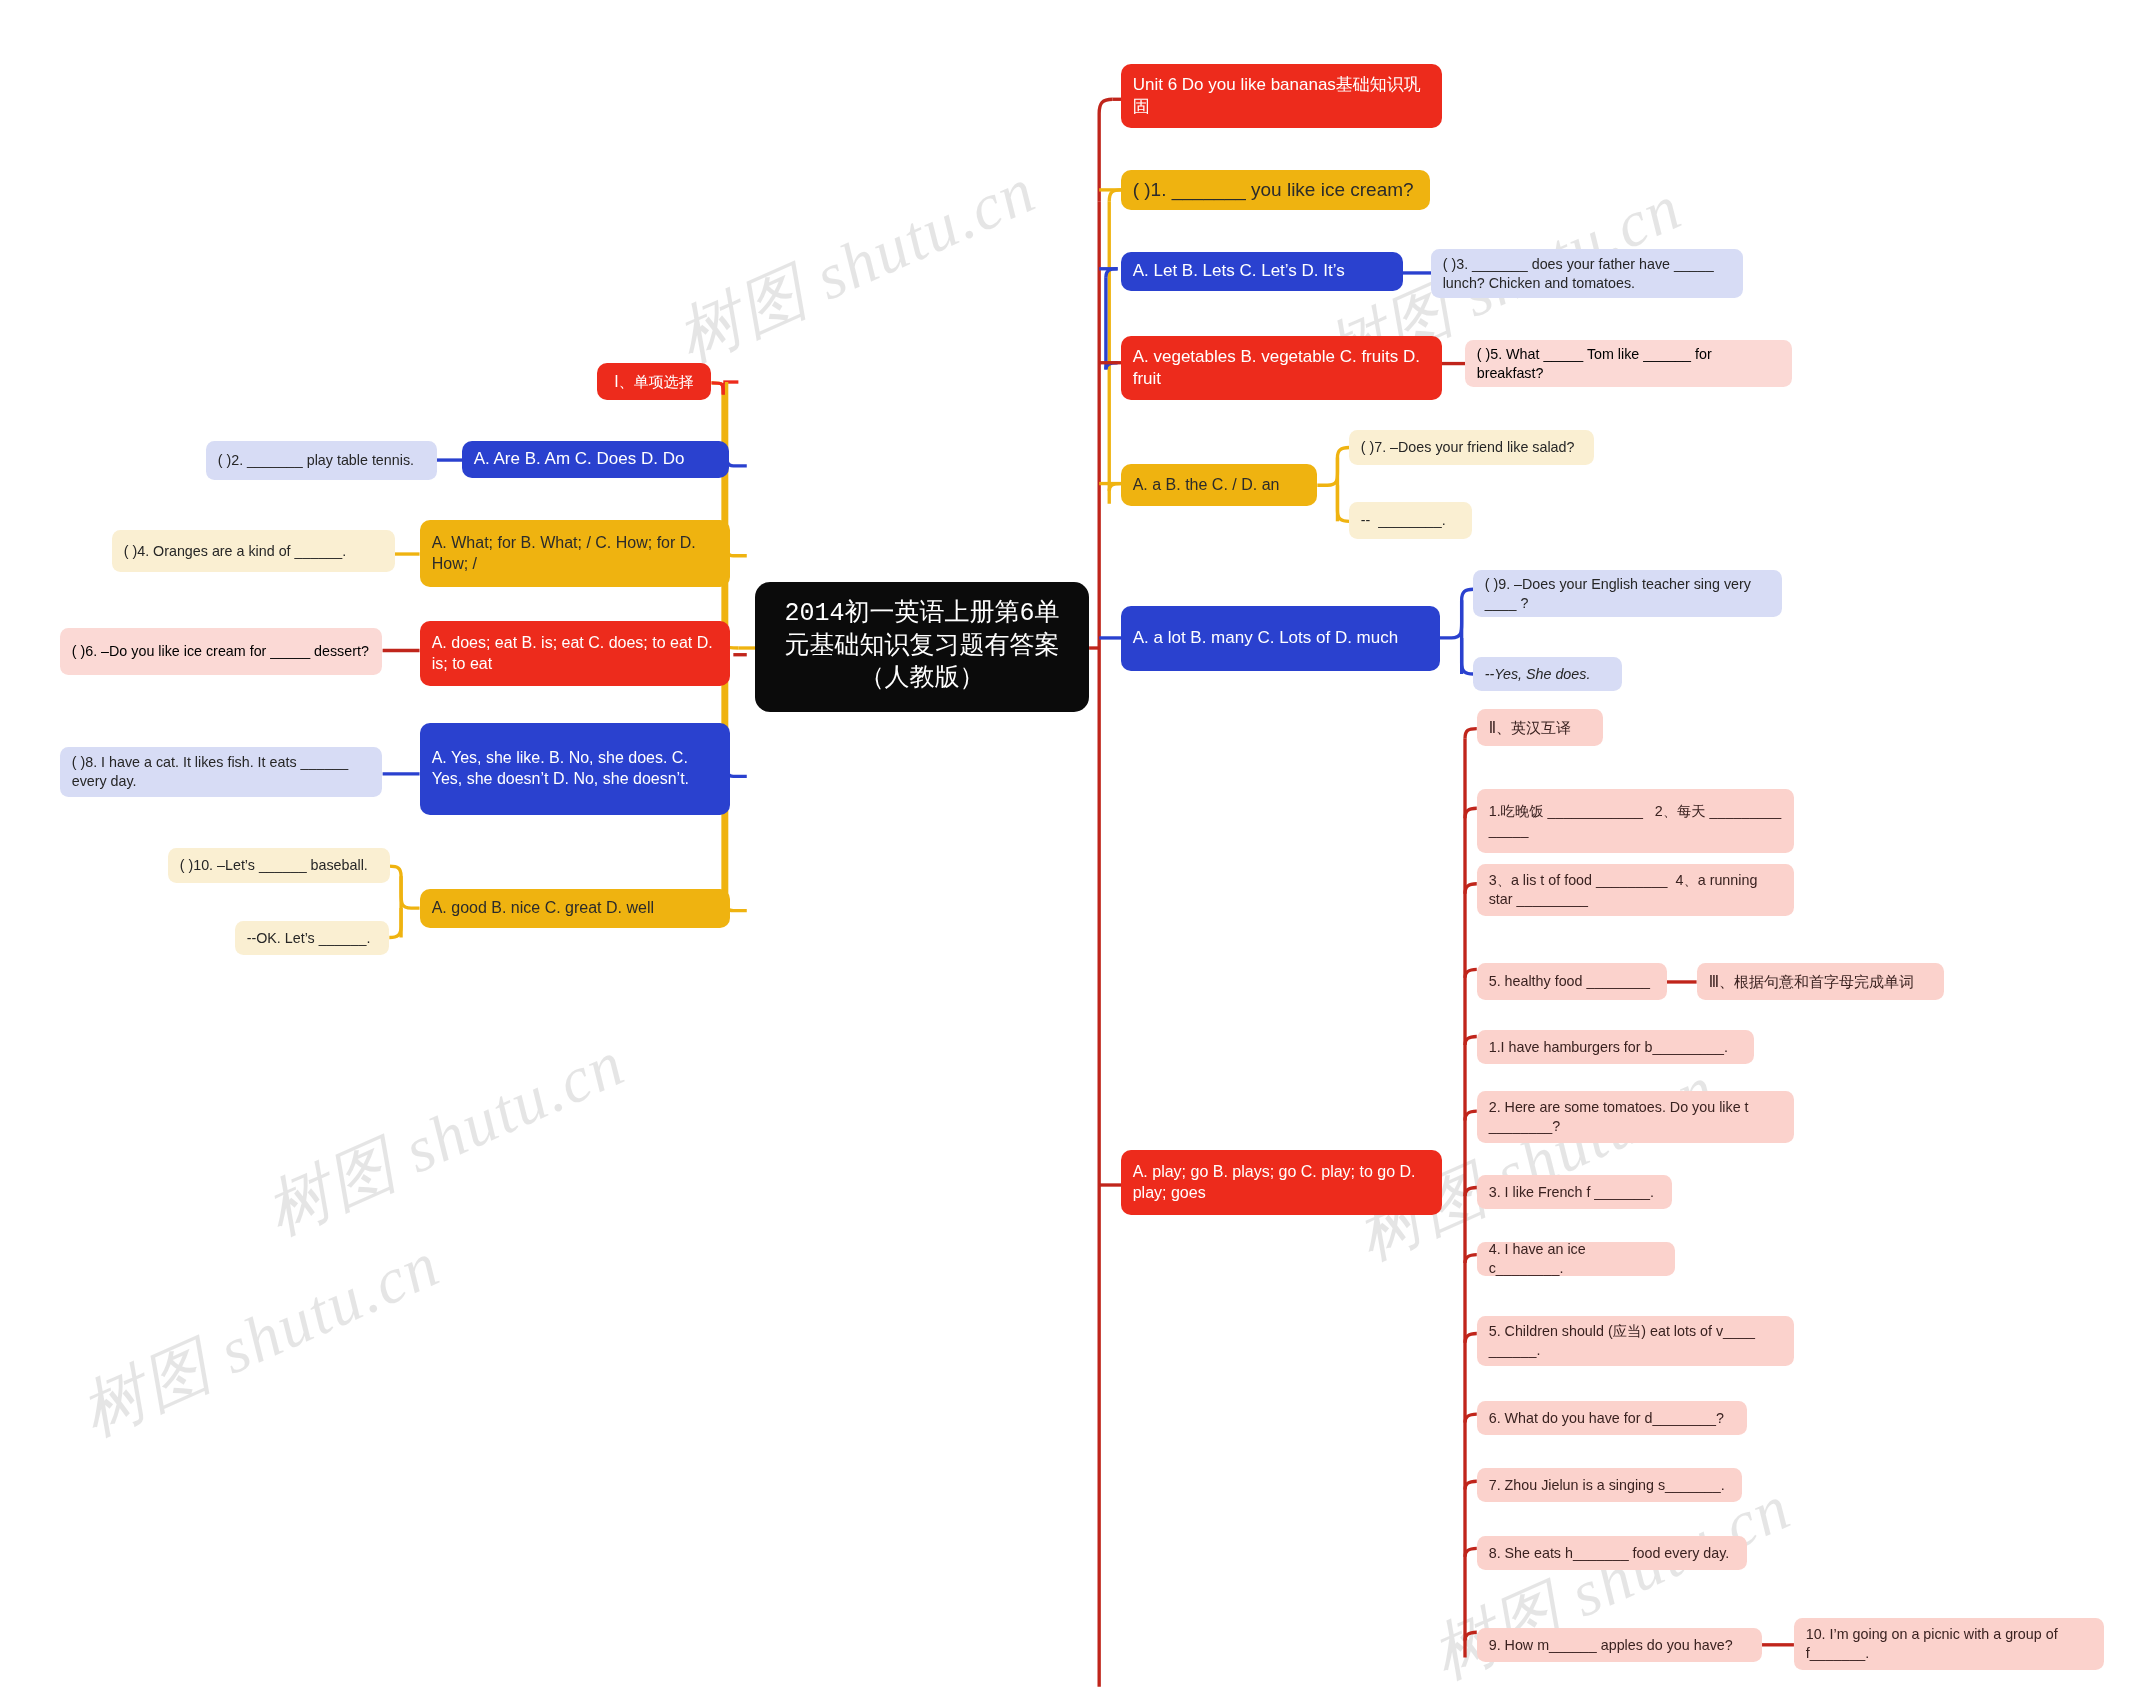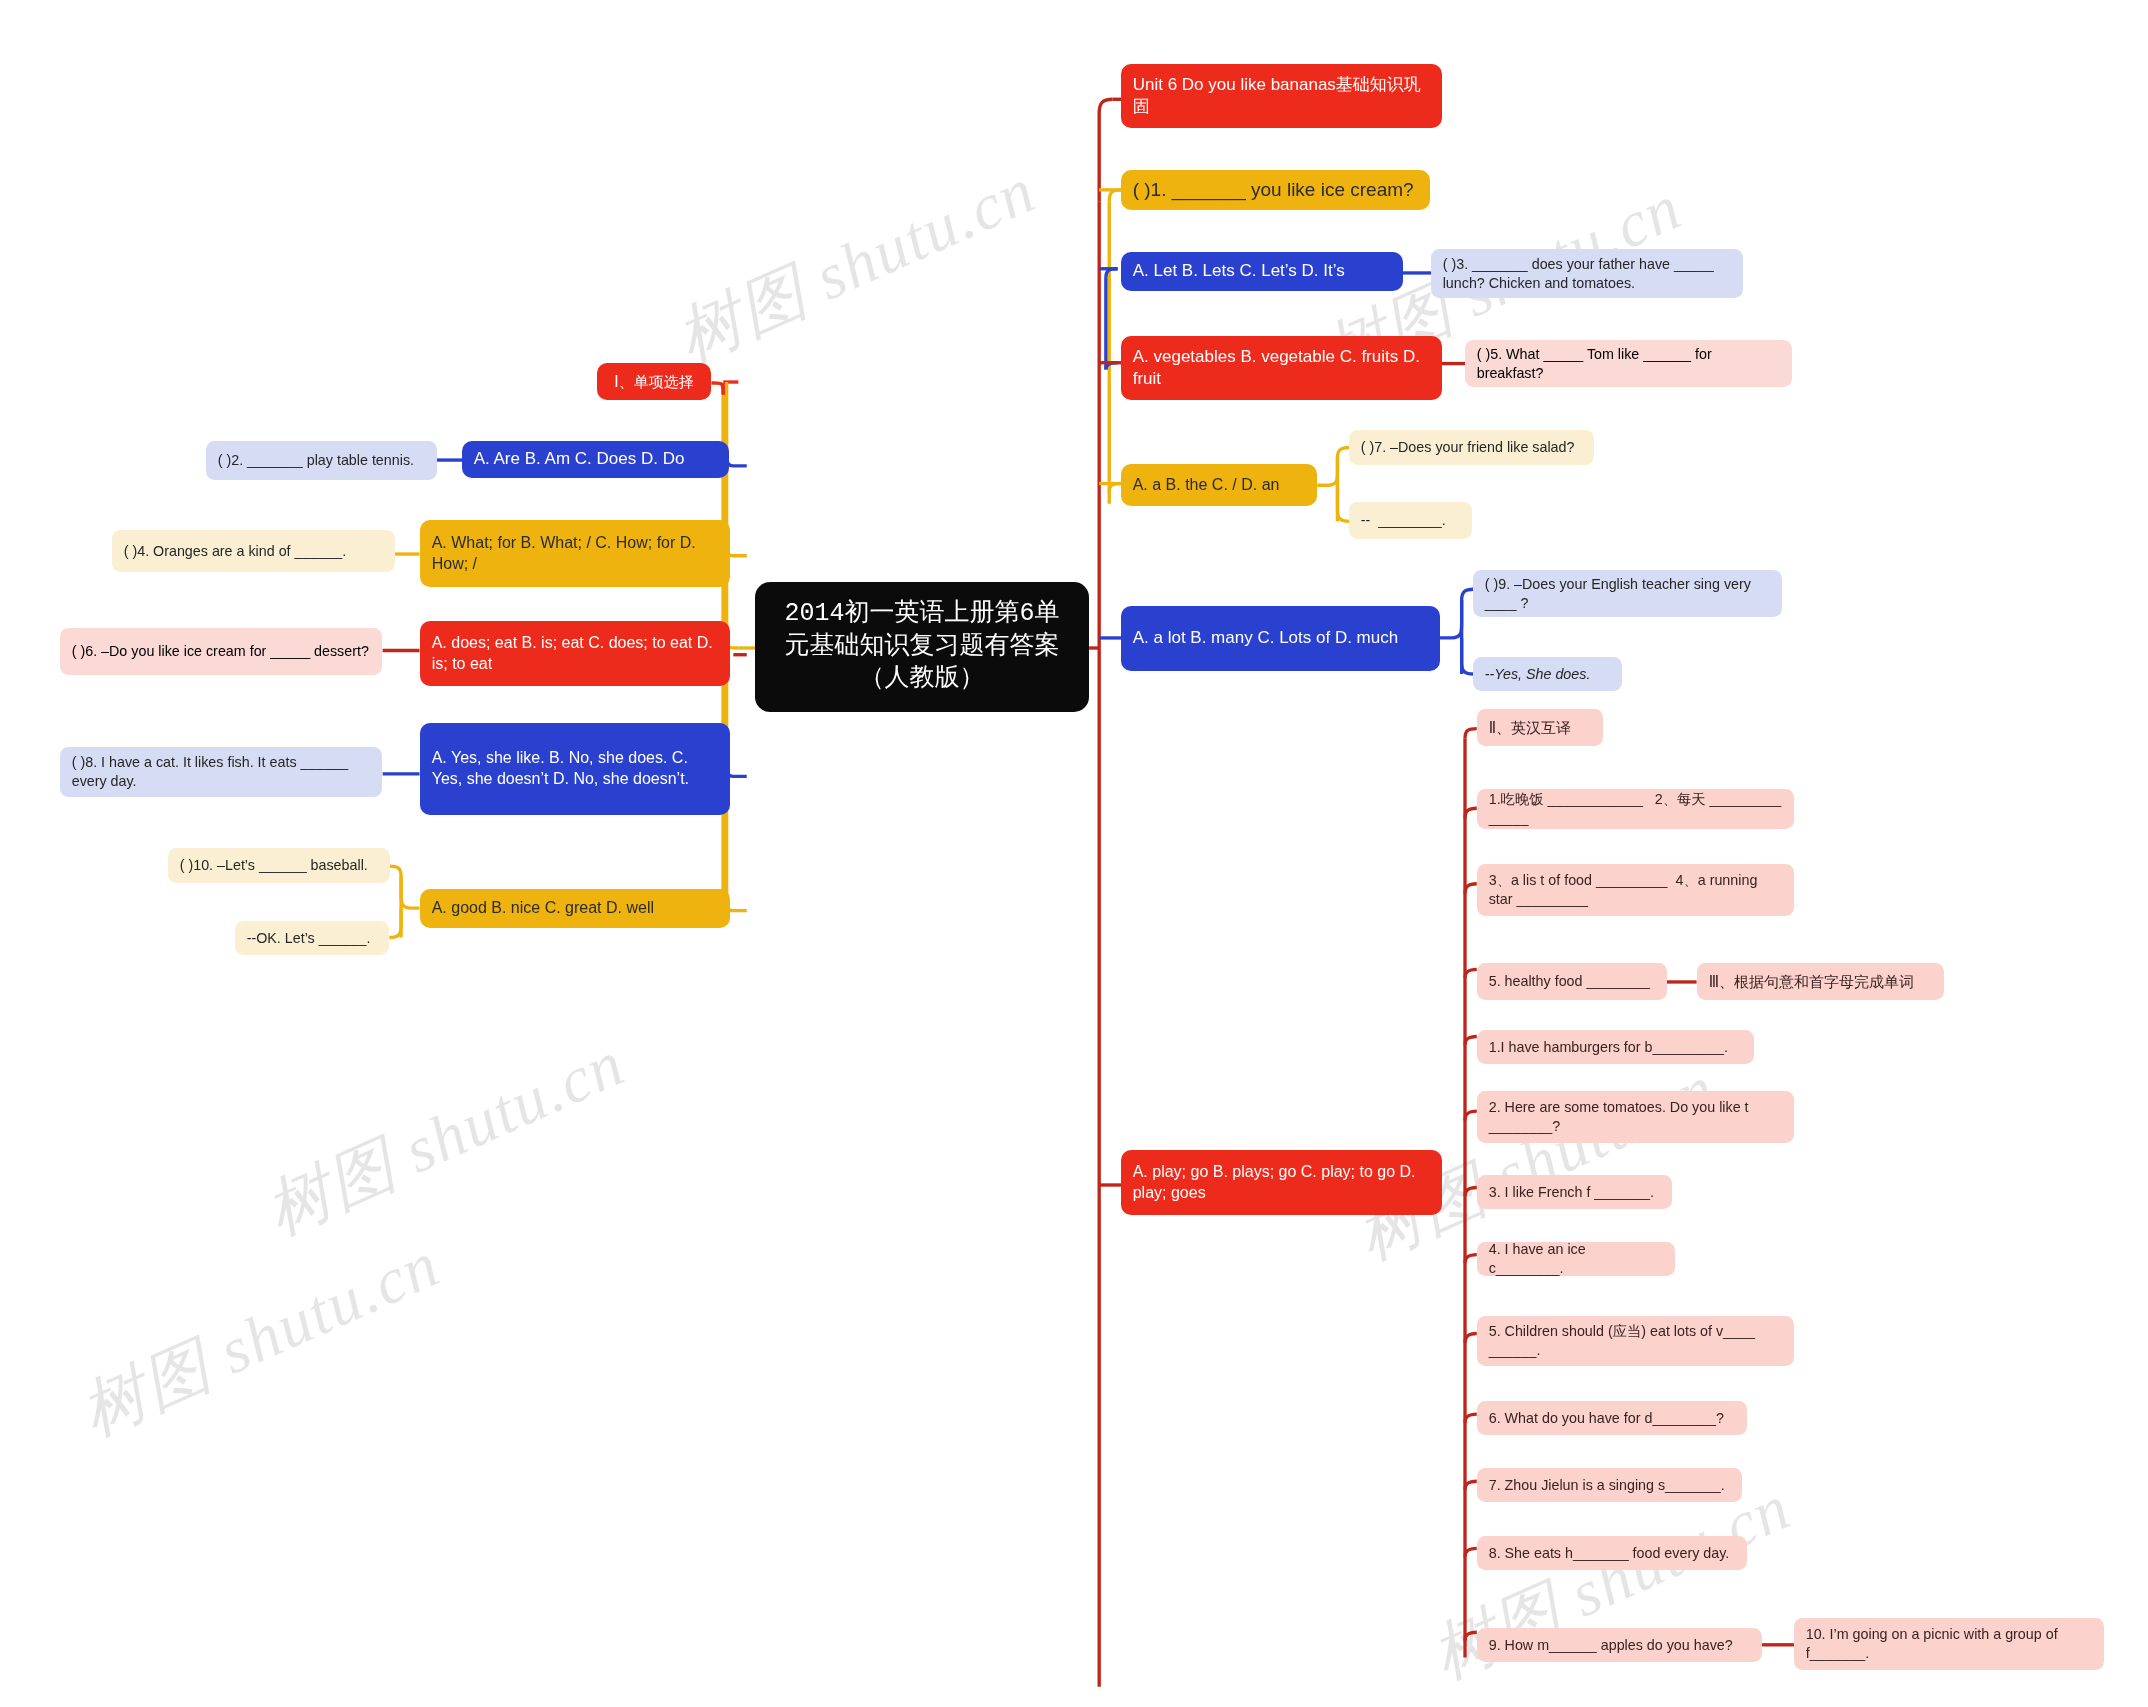--- a/index.html
+++ b/index.html
@@ -180,21 +180,21 @@
 
   <div class="node n-blue f20" style="left:1121px;top:606px;width:319px;height:65px;">A. a lot B. many C. Lots of D. much</div>
   <div class="node n-lblue f17" style="left:1473px;top:570px;width:309px;height:47px;">( )9. –Does your English teacher sing very ____ ?</div>
   <div class="node n-lblue f17" style="left:1473px;top:657px;width:149px;height:34px;font-style:italic;">--Yes, She does.</div>
 
   <div class="node n-red f19" style="left:1121px;top:1150px;width:321px;height:65px;">A. play; go B. plays; go C. play; to go D. play; goes</div>
 
   <div class="node n-lred2 f18" style="left:1477px;top:709px;width:126px;height:37px;">Ⅱ、英汉互译</div>
   <div class="node n-lred2 f18" style="left:1697px;top:963px;width:247px;height:37px;">Ⅲ、根据句意和首字母完成单词</div>
 
-  <div class="node n-lred2 f17" style="left:1477px;top:789px;width:317px;height:40px;">1.吃晚饭 ____________   2、每天 _________  _____</div>
+  <div class="node n-lred2 f17" style="left:1477px;top:789px;width:317px;height:64px;">1.吃晚饭 ____________   2、每天 _________  _____</div>
   <div class="node n-lred2 f17" style="left:1477px;top:864px;width:317px;height:52px;">3、a lis t of food _________  4、a running star _________</div>
   <div class="node n-lred2 f17" style="left:1477px;top:963px;width:190px;height:37px;">5. healthy food ________</div>
 
   <div class="node n-lred2 f17" style="left:1477px;top:1030px;width:277px;height:34px;">1.I have hamburgers for b_________.</div>
   <div class="node n-lred2 f17" style="left:1477px;top:1091px;width:317px;height:52px;">2. Here are some tomatoes. Do you like t ________?</div>
   <div class="node n-lred2 f17" style="left:1477px;top:1175px;width:195px;height:34px;">3. I like French f _______.</div>
   <div class="node n-lred2 f17" style="left:1477px;top:1242px;width:198px;height:34px;">4. I have an ice c________.</div>
   <div class="node n-lred2 f17" style="left:1477px;top:1316px;width:317px;height:50px;">5. Children should (应当) eat lots of v____  ______.</div>
   <div class="node n-lred2 f17" style="left:1477px;top:1401px;width:270px;height:34px;">6. What do you have for d________?</div>
   <div class="node n-lred2 f17" style="left:1477px;top:1468px;width:265px;height:34px;">7. Zhou Jielun is a singing s_______.</div>

